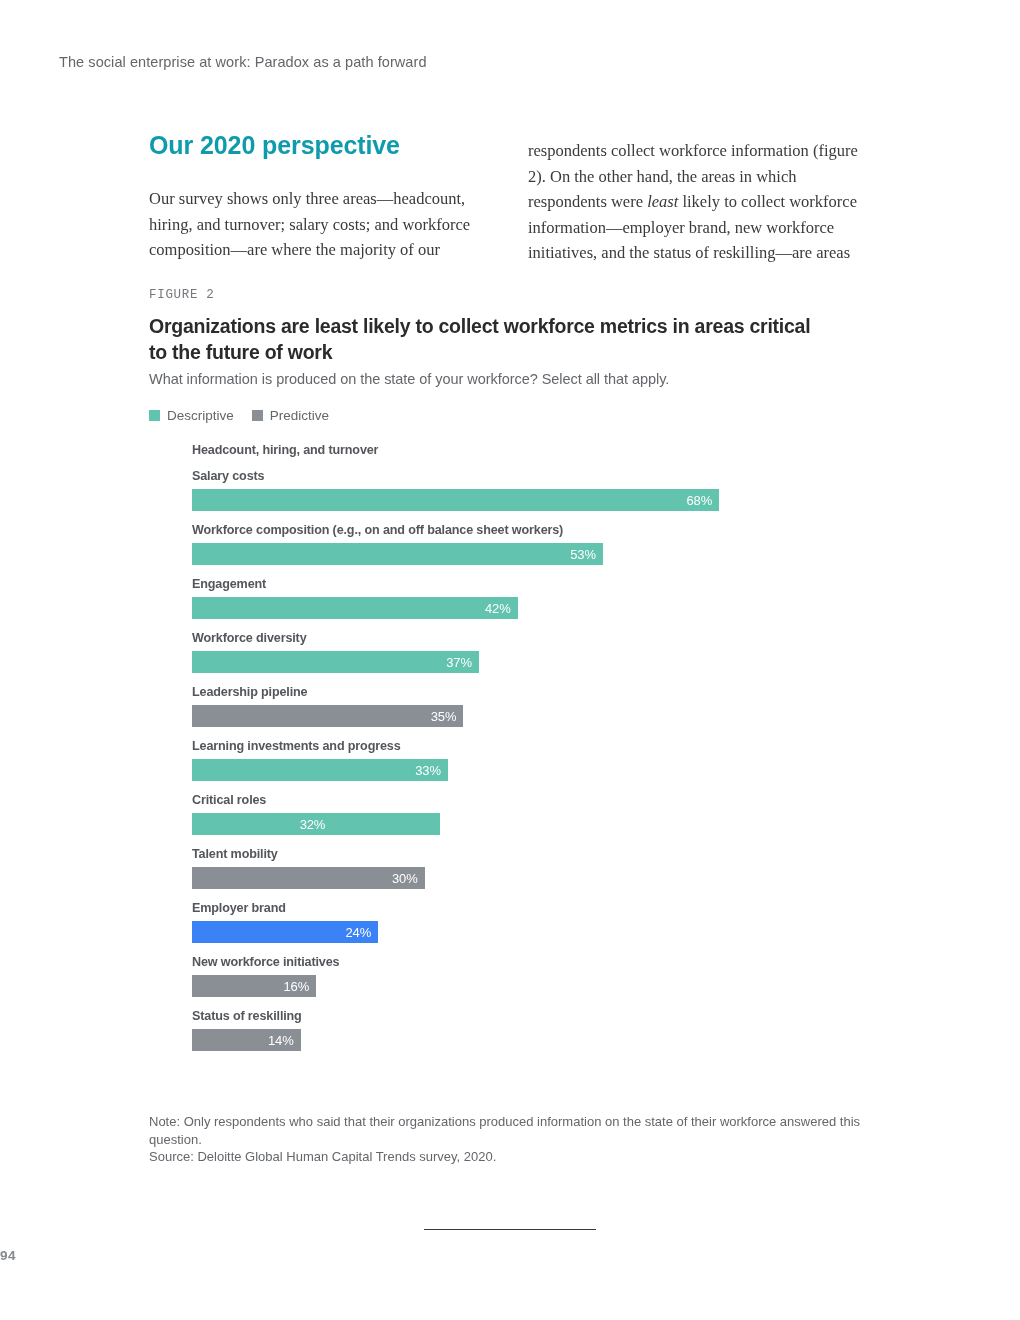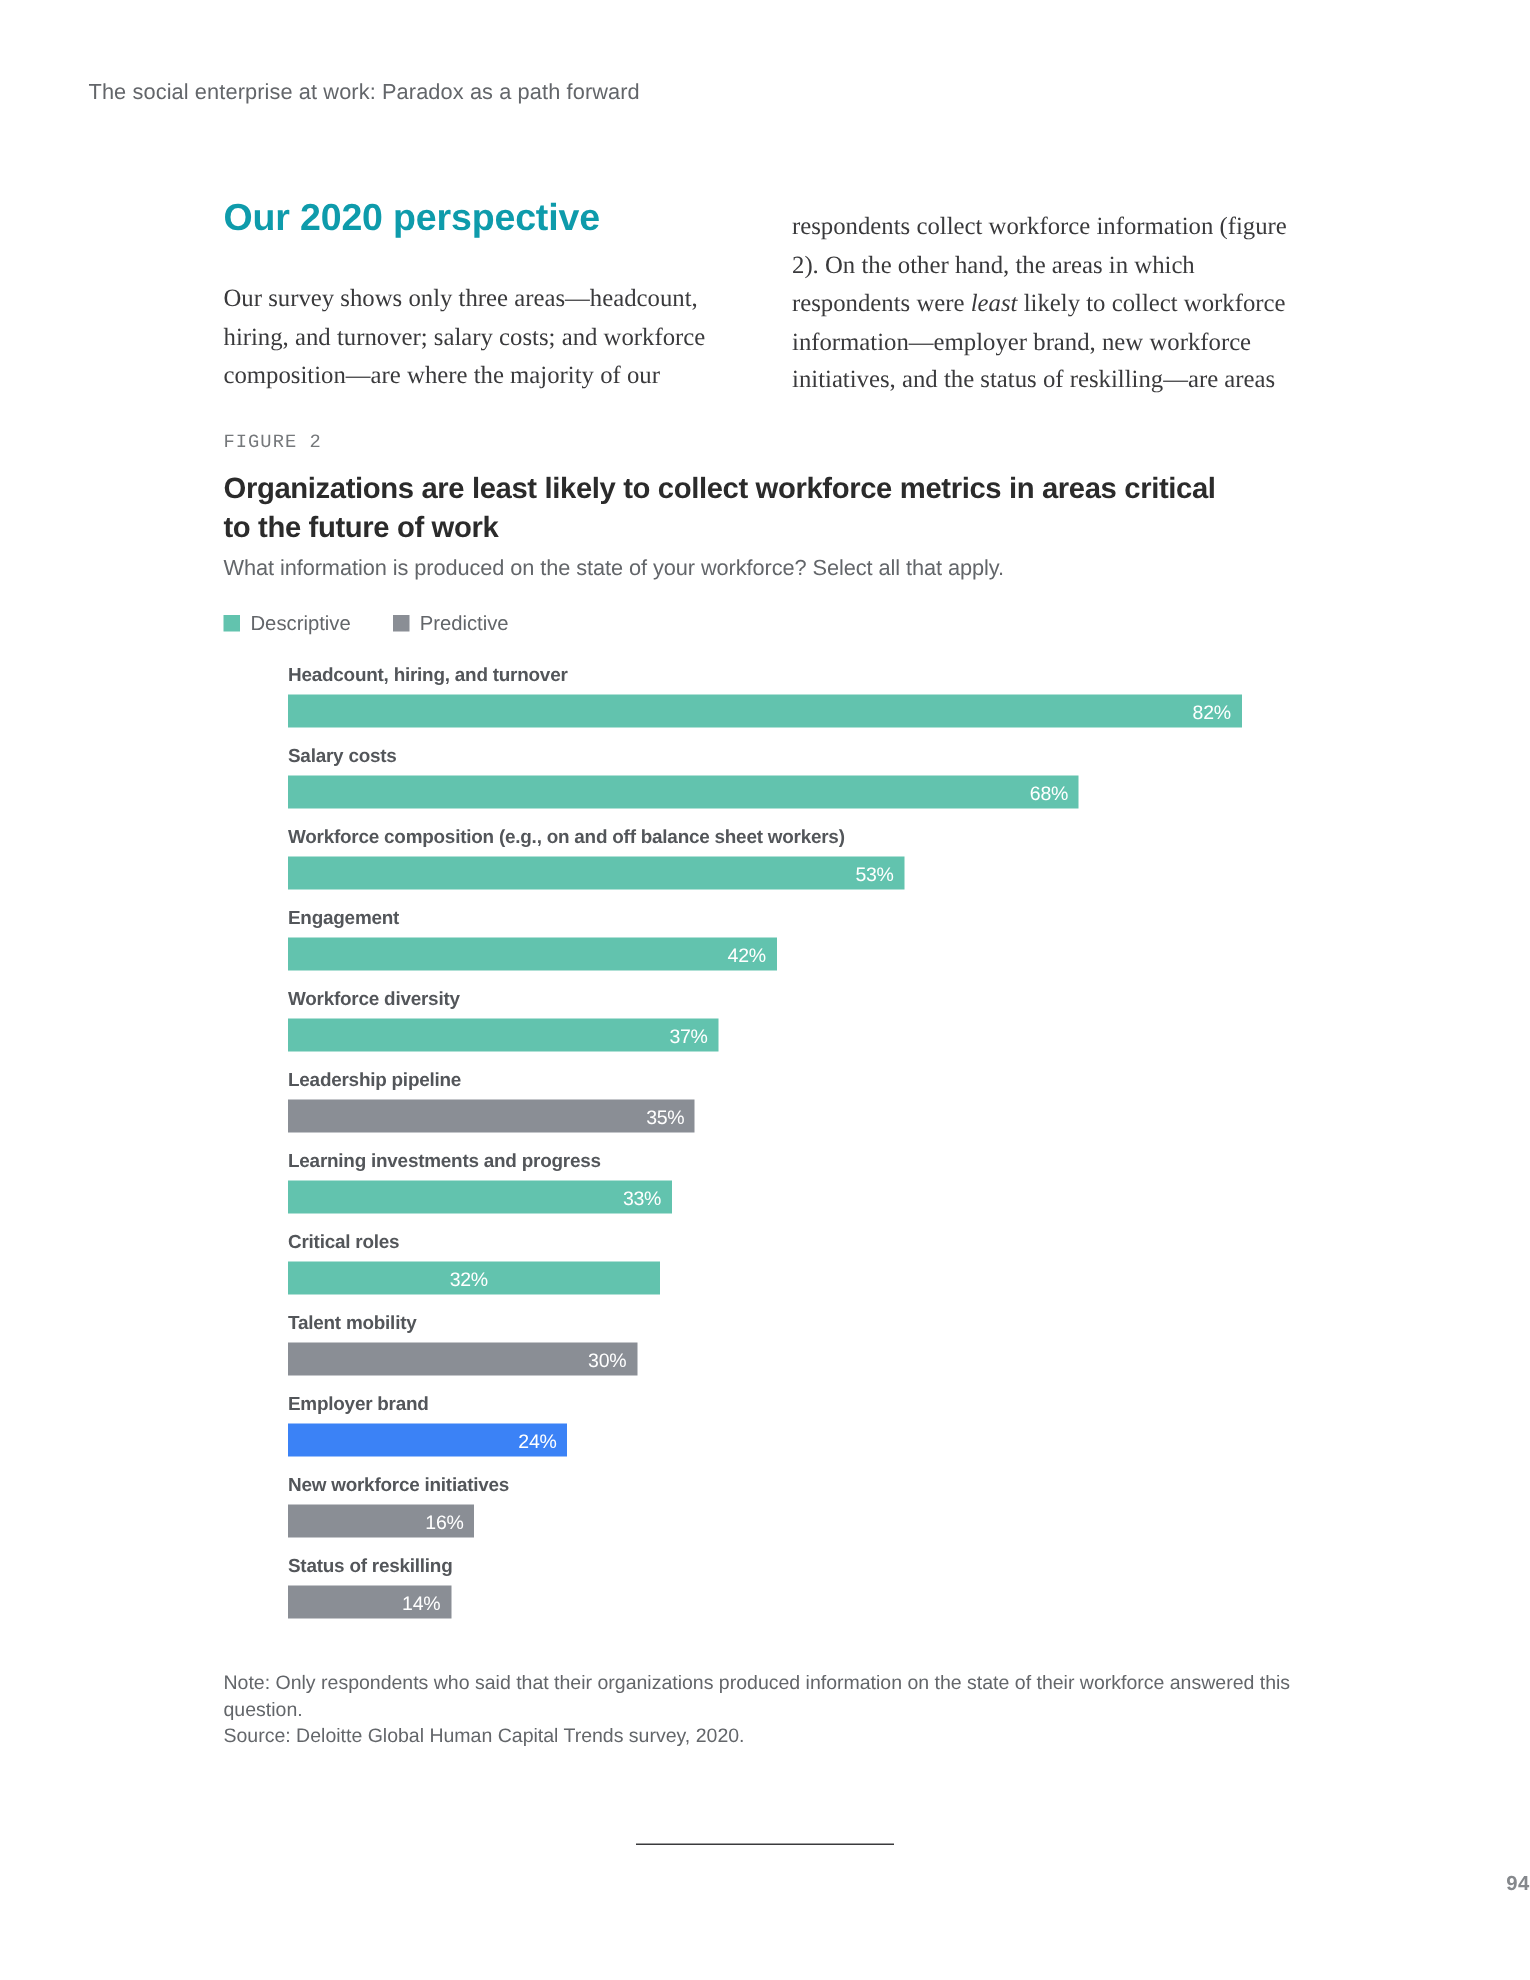--- a/index.html
+++ b/index.html
@@ -90,21 +90,21 @@
     color: #63666A;
     letter-spacing: -0.05px;
     margin-bottom: 21px;
     font-family: "Liberation Sans", sans-serif;
   }
 
   
   .legend {
     display: flex;
     align-items: center;
-    gap: 28px;
+    gap: 18px;
     margin-bottom: 20px;
   }
   .legend-item {
     display: flex;
     align-items: center;
     gap: 7px;
   }
   .legend-swatch {
     width: 11px;
     height: 11px;
@@ -174,21 +174,21 @@
     top: 1229px;
     width: 172px;
     height: 1px;
     background: #3A3A3C;
   }
   .page-number {
     position: absolute;
     left: 0;
     top: 1248px;
     width: 1020px;
-    text-align: right;
+    text-align: left;
     font-size: 13.5px;
     color: #85888C;
     font-weight: bold;
     letter-spacing: 0.4px;
     font-family: "Liberation Sans", sans-serif;
   }
 </style>
 </head>
 <body>
 
@@ -214,25 +214,20 @@
       </div>
       <div class="legend-item">
         <span class="legend-swatch" style="background: rgb(138, 142, 149);"></span>
         <span class="legend-label">Predictive</span>
       </div>
     </div>
 
   <div class="chart" id="chart">
       <div class="bar-group">
         <div class="bar-label">Headcount, hiring, and turnover</div>
-        <div class="bar-track">
-          <div class="bar" style="width: 635.5px; background: rgb(98, 195, 174);">
-            <span class="bar-value">82%</span>
-          </div>
-        </div>
       </div>
       <div class="bar-group">
         <div class="bar-label">Salary costs</div>
         <div class="bar-track">
           <div class="bar" style="width: 527px; background: rgb(98, 195, 174);">
             <span class="bar-value">68%</span>
           </div>
         </div>
       </div>
       <div class="bar-group">

